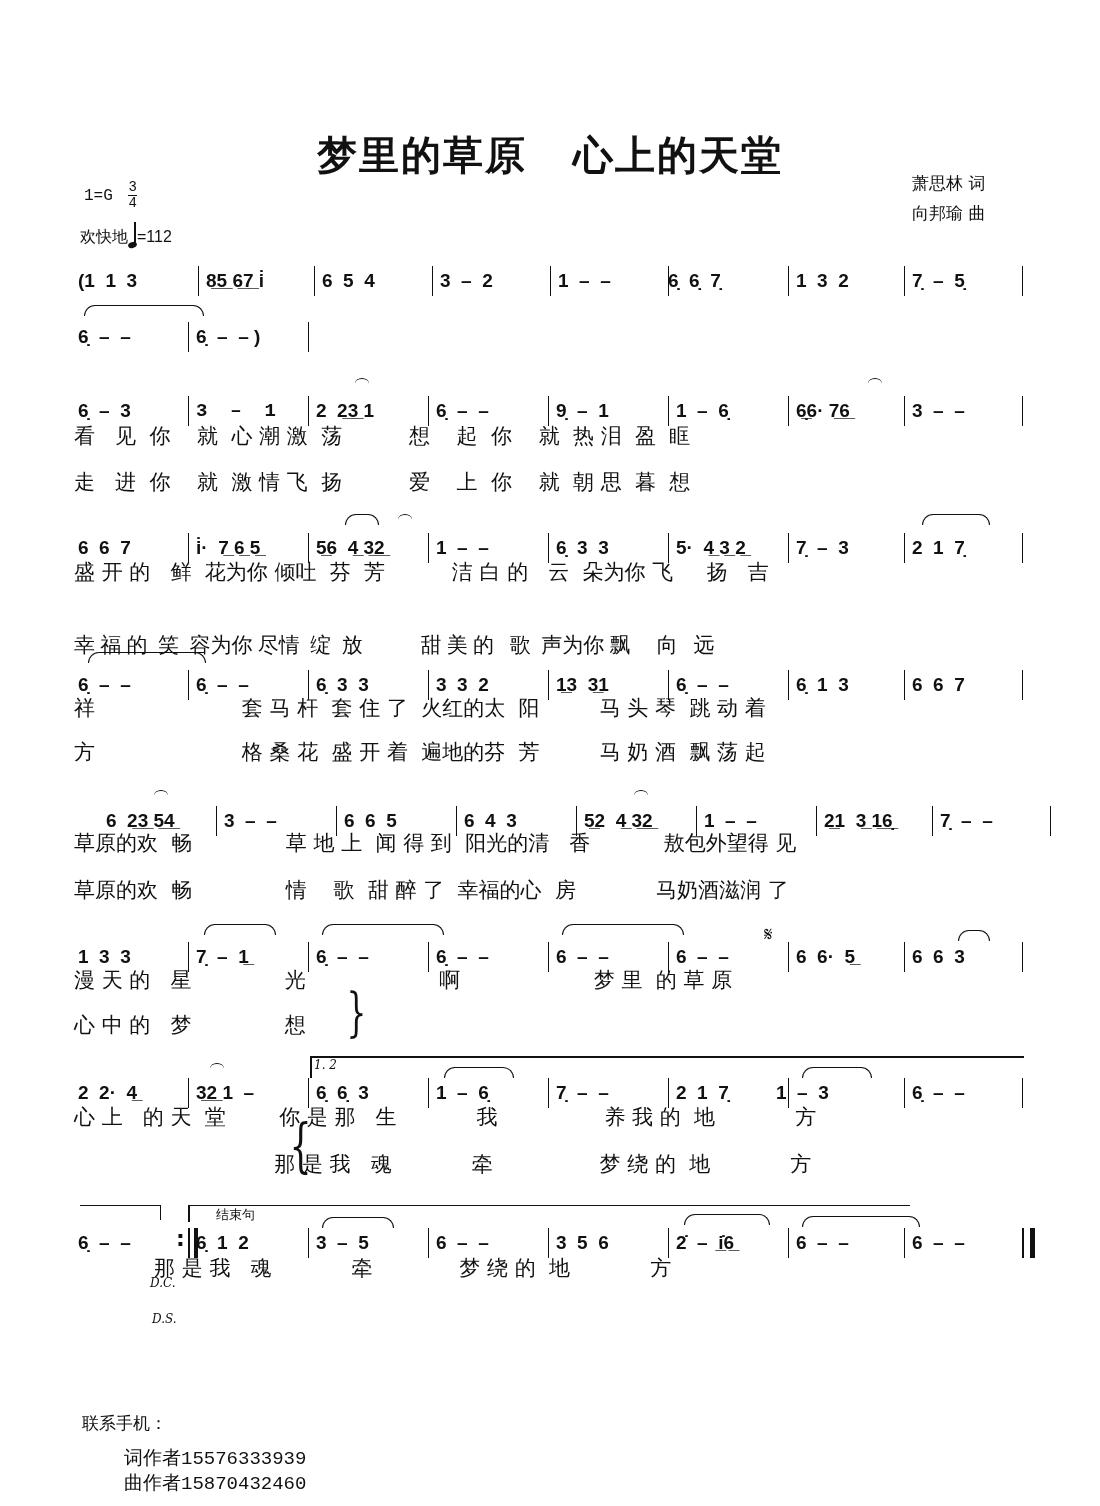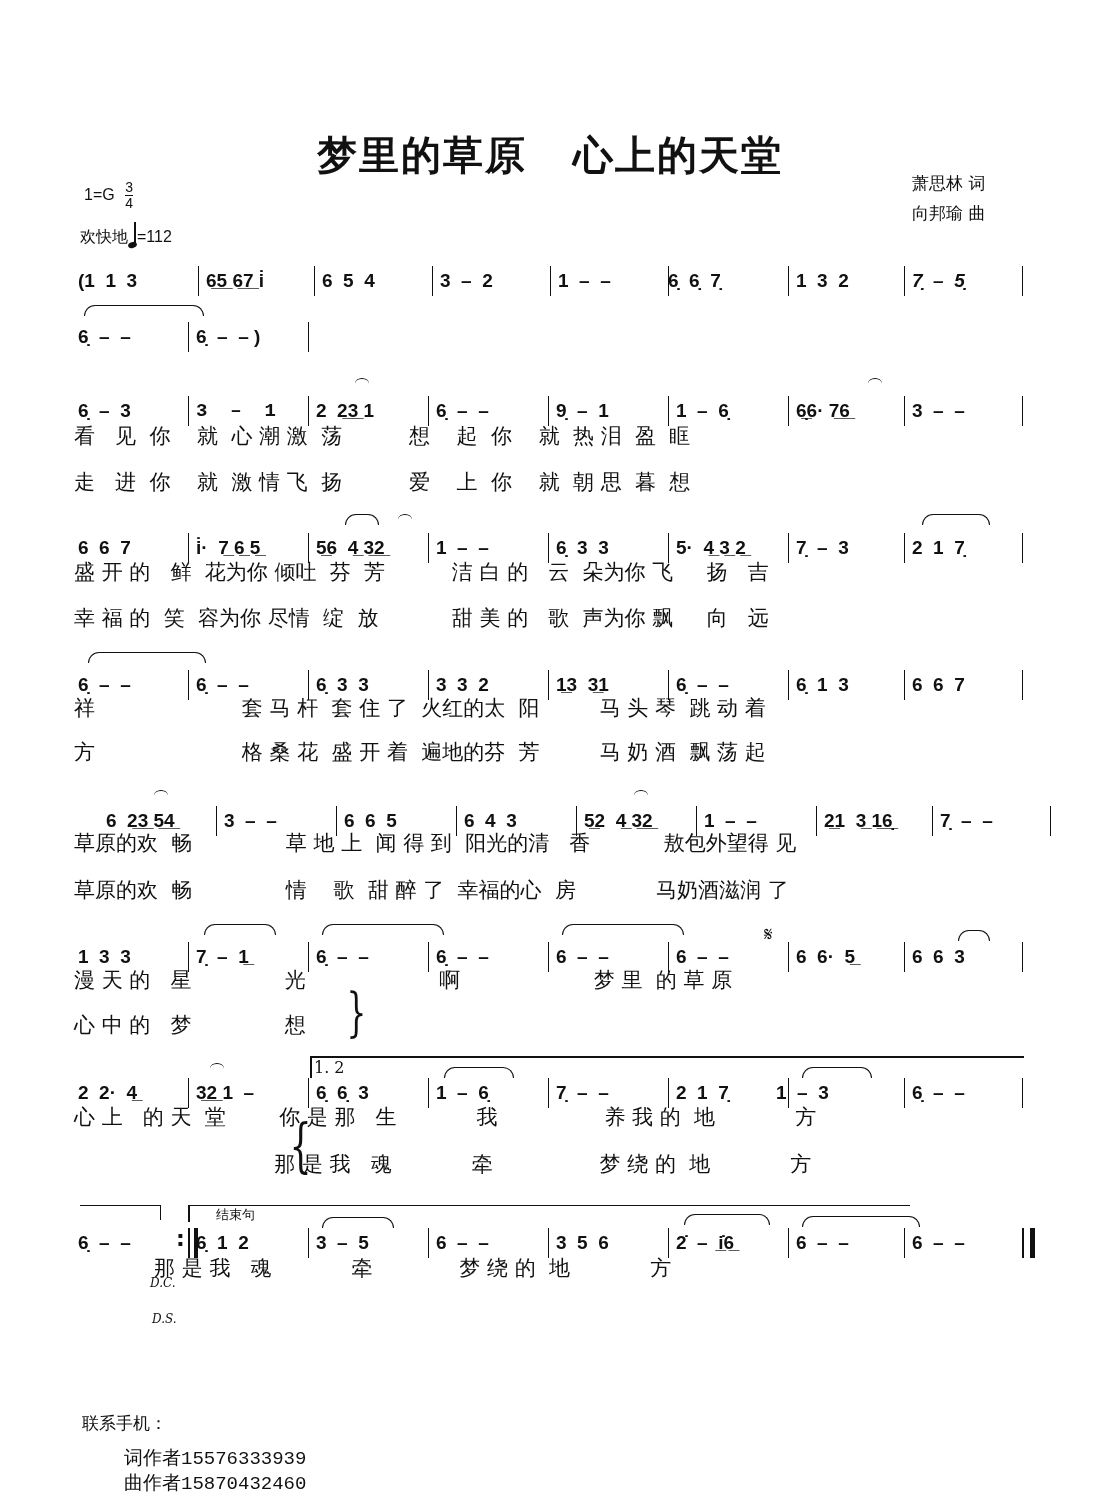--- a/index.html
+++ b/index.html
@@ -1,39 +1,39 @@
 <!DOCTYPE html>
 <html><head>
 <meta charset="utf-8">
 <style>
   html,body{margin:0;padding:0;background:#fff;}
   body{width:1100px;height:1506px;position:relative;overflow:hidden;color:#111;font-family:"DejaVu Sans",sans-serif;}
   .abs{position:absolute;}
   .title{left:0;width:1100px;top:128px;text-align:center;font-family:"DejaVu Serif",serif;font-size:40px;font-weight:bold;letter-spacing:2px;}
   .title .gap{display:inline-block;width:46px;}
-  .meta{font-family:Liberation Sans, sans-serif;font-size:16px;}
+  .meta{font-family:Liberation Mono, monospace;font-size:16px;}
   .credit{font-family:"DejaVu Serif",serif;font-size:17px;}
   .timesig{display:inline-flex;flex-direction:column;align-items:center;font-size:14px;line-height:15px;margin-left:6px;vertical-align:middle;}
   .timesig span:first-child{border-bottom:1px solid #111;}
   .note-sym{display:inline-block;width:7px;height:26px;position:relative;vertical-align:bottom;margin:0 1px;}
   .note-sym:before{content:"";position:absolute;right:0;top:0;width:2px;height:22px;background:#111;}
   .note-sym:after{content:"";position:absolute;left:-1px;bottom:0;width:9px;height:6px;border-radius:50%;background:#111;transform:rotate(-20deg);}
   .row{position:absolute;left:78px;width:950px;height:30px;}
   .bar{position:absolute;height:100%;border-left:1.5px solid #111;top:0;}
   .bar.final{border-left:2px solid #111;}
   .bar.final:after{content:"";position:absolute;left:6px;top:0;height:100%;border-left:5px solid #111;}
   .bar.repeat:before{content:":";position:absolute;left:-14px;top:-2px;font-size:22px;font-weight:bold;}
   .bar.repeat{border-left:2px solid #111;}
   .bar.repeat:after{content:"";position:absolute;left:4px;top:0;height:100%;border-left:4px solid #111;}
   .measure{position:absolute;top:0;height:100%;display:flex;align-items:center;font-family:"Liberation Sans",sans-serif;font-weight:bold;font-size:19px;white-space:pre;}
   .lyr{position:absolute;left:74px;font-family:"DejaVu Serif",serif;font-size:21px;letter-spacing:0;white-space:pre;}
   .slur{position:absolute;border-top:1.5px solid #111;border-left:1.5px solid #111;border-right:1.5px solid #111;border-radius:40px 40px 0 0;height:10px;border-bottom:none;}
   .small-slur{position:absolute;width:14px;height:10px;border-top:1.5px solid #111;border-radius:50% 50% 0 0;}
   .volta{position:absolute;border-top:2px solid #111;border-left:2px solid #111;}
-  .vtext{position:absolute;font-size:16px;font-family:"DejaVu Serif",serif;}
+  .vtext{position:absolute;font-size:12px;font-style:italic;font-family:"DejaVu Serif",serif;}
   .bracket{position:absolute;font-family:"DejaVu Serif",serif;font-weight:normal;}
   .segno{position:absolute;font-size:20px;font-family:"DejaVu Serif",serif;}
   .dc{position:absolute;font-family:"DejaVu Serif",serif;font-style:italic;font-size:12px;}
   .contact{font-family:"DejaVu Serif",serif;font-size:17px;}
   .phone{font-family:Liberation Mono, monospace;font-size:19px;}
 </style>
 </head>
 <body>
 
 <div class="abs title">
@@ -58,27 +58,27 @@
     <div class="row" style="top: 266px;">
       <div class="bar" style="left: 120px;"></div>
       <div class="bar" style="left: 236px;"></div>
       <div class="bar" style="left: 354px;"></div>
       <div class="bar" style="left: 472px;"></div>
       <div class="bar" style="left: 590px;"></div>
       <div class="bar" style="left: 710px;"></div>
       <div class="bar" style="left: 826px;"></div>
       <div class="bar" style="left: 944px;"></div>
       <div class="measure" style="left: 0px;">(1  1  3</div>
-      <div class="measure" style="left: 128px;">6̲5̲ 6̲7̲ i̇</div>
+      <div class="measure" style="left: 128px;">8̲5̲ 6̲7̲ i̇</div>
       <div class="measure" style="left: 244px;">6  5  4</div>
       <div class="measure" style="left: 362px;">3  –  2</div>
       <div class="measure" style="left: 480px;">1  –  –</div>
       <div class="measure" style="left: 590px;">6̣  6̣  7̣</div>
       <div class="measure" style="left: 718px;">1  3  2</div>
-      <div class="measure" style="left: 834px; font-style: italic;">7̣  –  5̣</div>
+      <div class="measure" style="left: 834px;">7̣  –  5̣</div>
     </div>
     <div class="row" style="top: 322px;">
       <div class="bar" style="left: 110px;"></div>
       <div class="bar" style="left: 230px;"></div>
       <div class="measure" style="left: 0px;">6̣  –  –</div>
       <div class="measure" style="left: 118px;">6̣  –  – )</div>
     </div>
     <div class="row" style="top: 396px;">
       <div class="bar" style="left: 110px;"></div>
       <div class="bar" style="left: 230px;"></div>
@@ -204,21 +204,21 @@
       <div class="measure" style="left: 598px;">2̇  –  i̲̇6̲</div>
       <div class="measure" style="left: 718px;">6  –  –</div>
       <div class="measure" style="left: 834px;">6  –  –</div>
     </div>
   </div>
 
 <div id="lyrics">
     <div class="lyr" style="top: 422px;">看   见  你    就  心 潮 激  荡          想    起  你    就  热 泪  盈  眶</div>
     <div class="lyr" style="top: 468px;">走   进  你    就  激 情 飞  扬          爱    上  你    就  朝 思  暮  想</div>
     <div class="lyr" style="top: 558px;">盛 开 的   鲜  花为你 倾吐  芬  芳          洁 白 的   云  朵为你 飞     扬   吉</div>
-    <div class="lyr" style="top: 604px;">幸 福 的  笑  容为你 尽情  绽  放           甜 美 的   歌  声为你 飘     向   远</div>
+    <div class="lyr" style="top: 631px; font-family: Liberation Serif, serif;">幸 福 的  笑  容为你 尽情  绽  放           甜 美 的   歌  声为你 飘     向   远</div>
     <div class="lyr" style="top: 694px;">祥                      套 马 杆  套 住 了  火红的太  阳         马 头 琴  跳 动 着</div>
     <div class="lyr" style="top: 738px;">方                      格 桑 花  盛 开 着  遍地的芬  芳         马 奶 酒  飘 荡 起</div>
     <div class="lyr" style="top: 829px; text-align: right;">草原的欢  畅              草 地 上  闻 得 到  阳光的清   香           敖包外望得 见</div>
     <div class="lyr" style="top: 876px;">草原的欢  畅              情    歌  甜 醉 了  幸福的心  房            马奶酒滋润 了</div>
     <div class="lyr" style="top: 966px;">漫 天 的   星              光                    啊                    梦 里  的 草 原</div>
     <div class="lyr" style="top: 1011px;">心 中 的   梦              想</div>
     <div class="lyr" style="top: 1103px;">心 上   的 天  堂        你 是 那   生            我                养 我 的  地            方</div>
     <div class="lyr" style="top: 1150px;">                              那 是 我   魂            牵                梦 绕 的  地            方</div>
     <div class="lyr" style="top: 1254px;">            那 是 我   魂            牵             梦 绕 的  地            方</div>
   </div>

